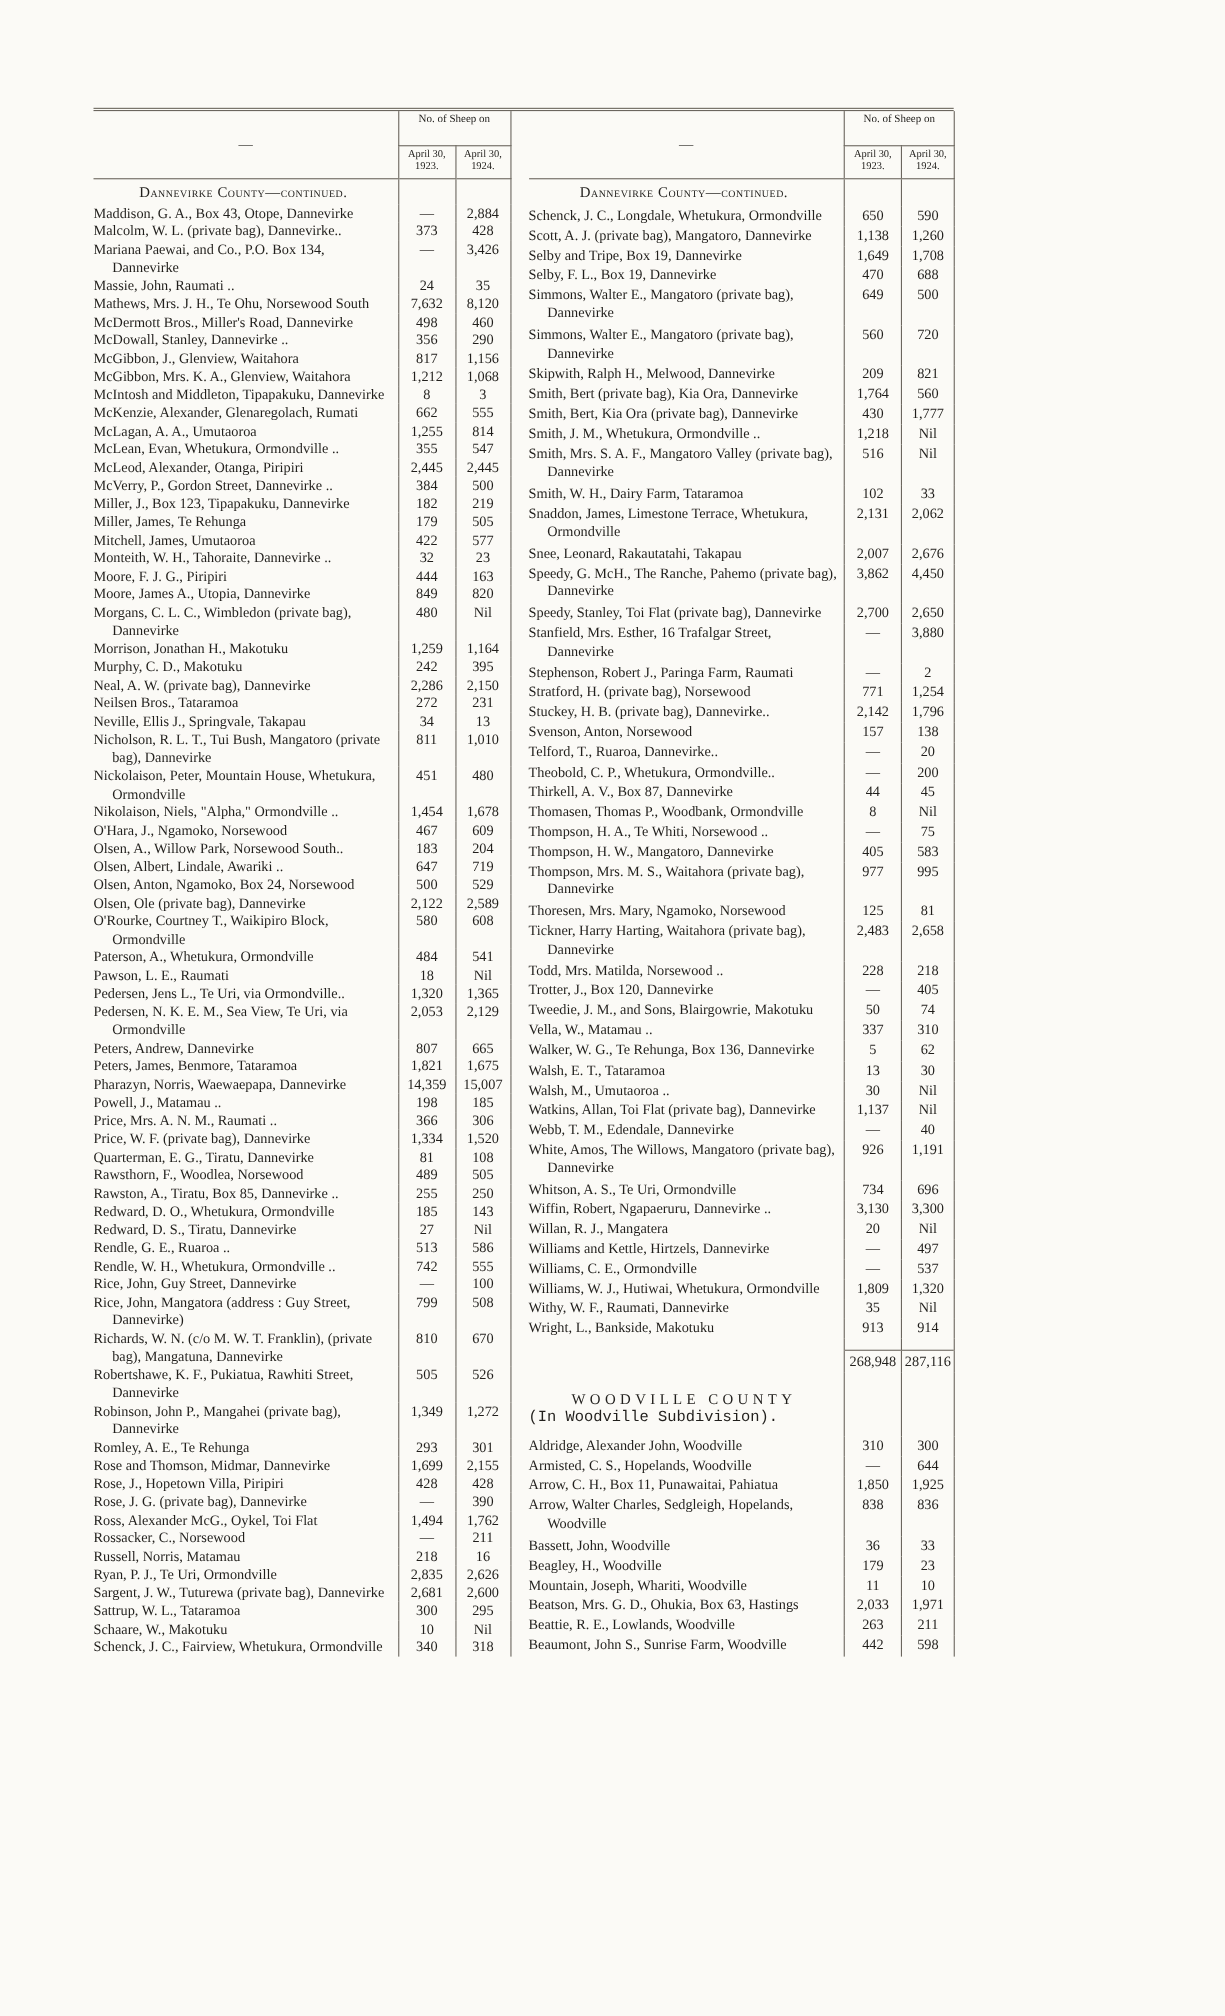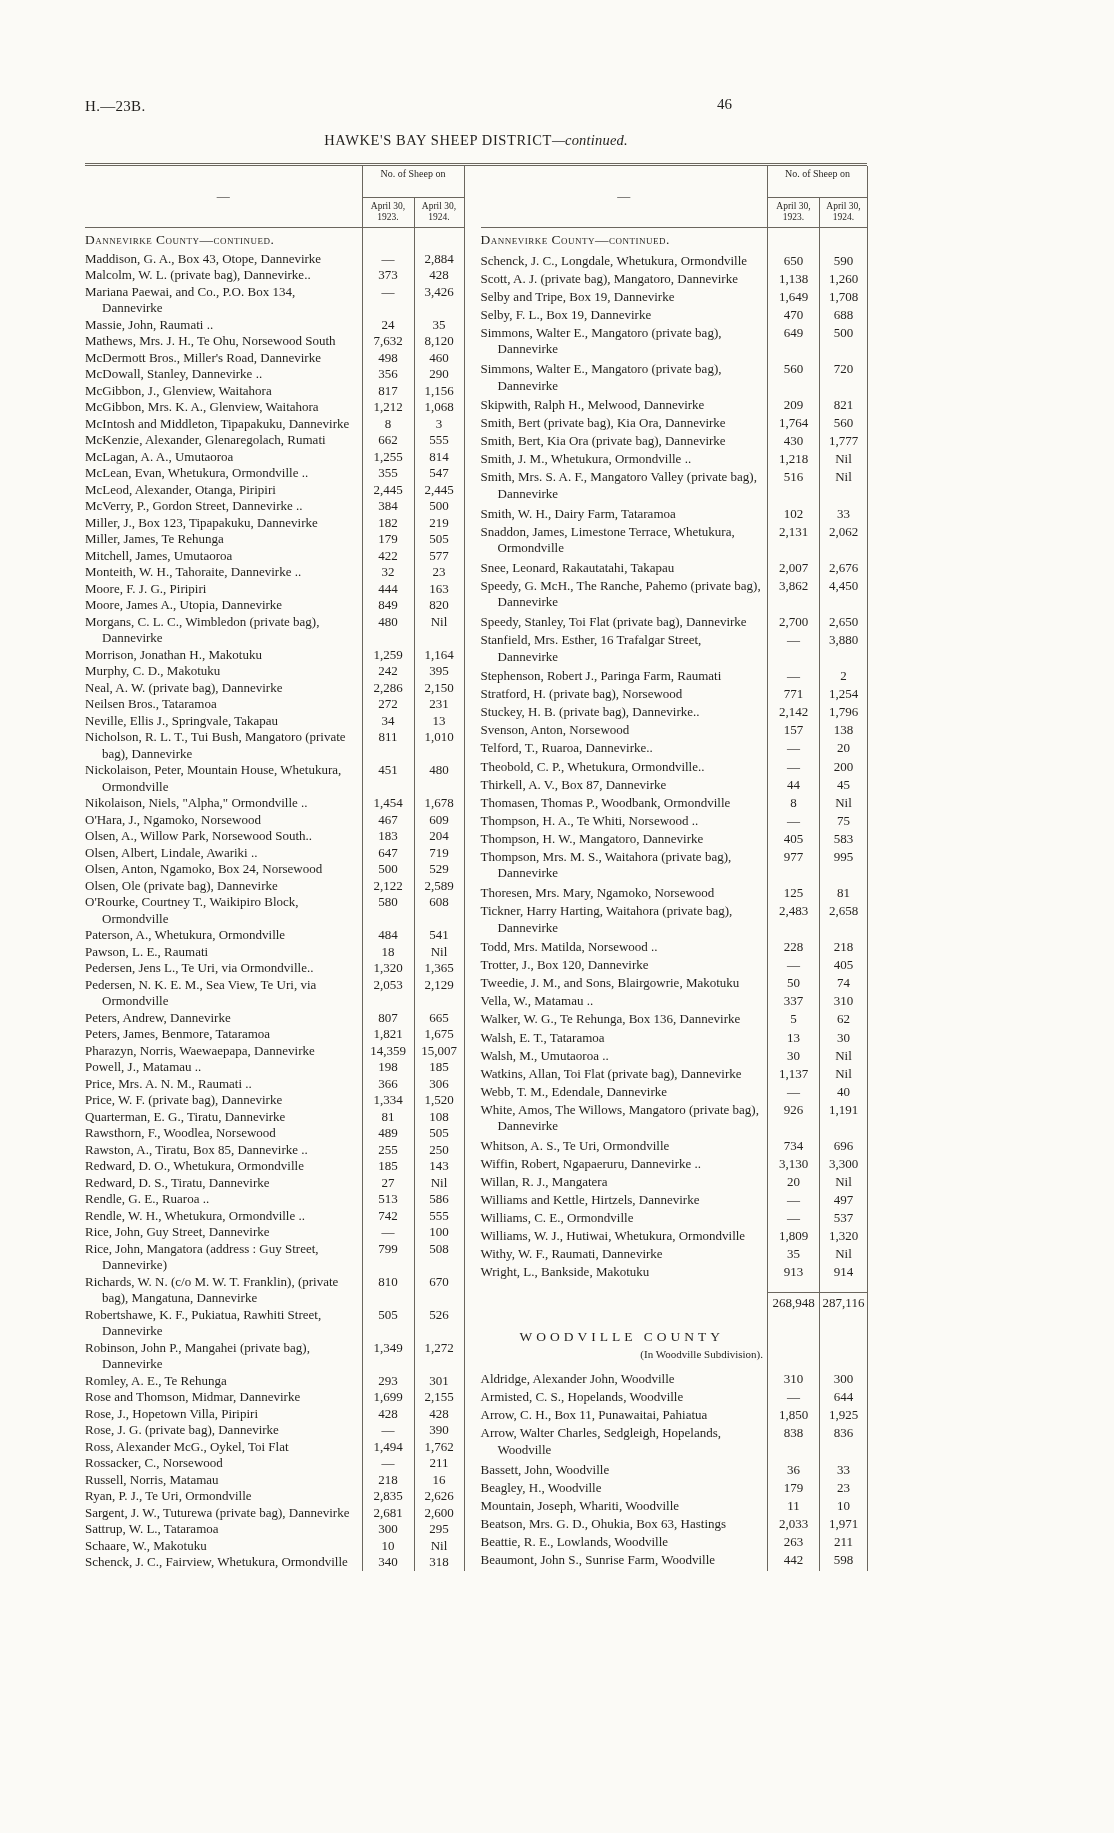--- a/index.html
+++ b/index.html
@@ -29,37 +29,32 @@
   .num-cell  { border-left:1px solid #6b665e; text-align:center; }
   .num-cell.last { border-right:1px solid #6b665e; }
 
   
   .head-dash { text-align:center; vertical-align:middle; font-size:13px; color:#3a3733; }
   .sheep-on-cell { border-bottom:1px solid #6b665e; font-size:10px; text-align:center; padding:2px 0 17px; line-height:12px; }
   .date-cell { font-size:9.5px; line-height:11px; text-align:center; padding:3px 1px 4px; }
   .head-bottom td, td.head-bottom { border-bottom:1px solid #6b665e; }
 
   .entry-name { padding-left:17px; text-indent:-17px; }
-  .section-heading { font-variant:small-caps; letter-spacing:0.5px; font-size:13.5px; padding:4px 0 2px; }
+  .section-heading { text-align:center; font-variant:small-caps; letter-spacing:0.5px; font-size:13.5px; padding:4px 0 2px; }
   .county-title { text-align:center; letter-spacing:4px; font-size:13.5px; padding-top:16px; }
-  .county-sub { text-align:right; font-size:11px; padding-bottom:4px; }
+  .county-sub { text-align:left; font-size:14px; padding-bottom:4px;font-family:Liberation Mono, monospace; }
   .spacer-row td { height:10px; }
   .total-row .num-cell { border-top:1px solid #6b665e; padding-top:2px; }
 </style>
 </head>
 <body>
 
 <div class="content">
 
-  <div class="masthead">
-    <span class="doc-ref">H.—23B.</span>
-    <span class="page-num">46</span>
-  </div>
-
-  <div class="doc-title"><span>HAWKE'S BAY SHEEP DISTRICT</span><span class="cont">—continued.</span></div>
+
 
   <div class="tables-wrap">
 
     <table class="col-table" id="left-table">
       <colgroup>
           <col style="width:277px">
           <col style="width:52px">
           <col style="width:50px">
         </colgroup>
       <thead>

